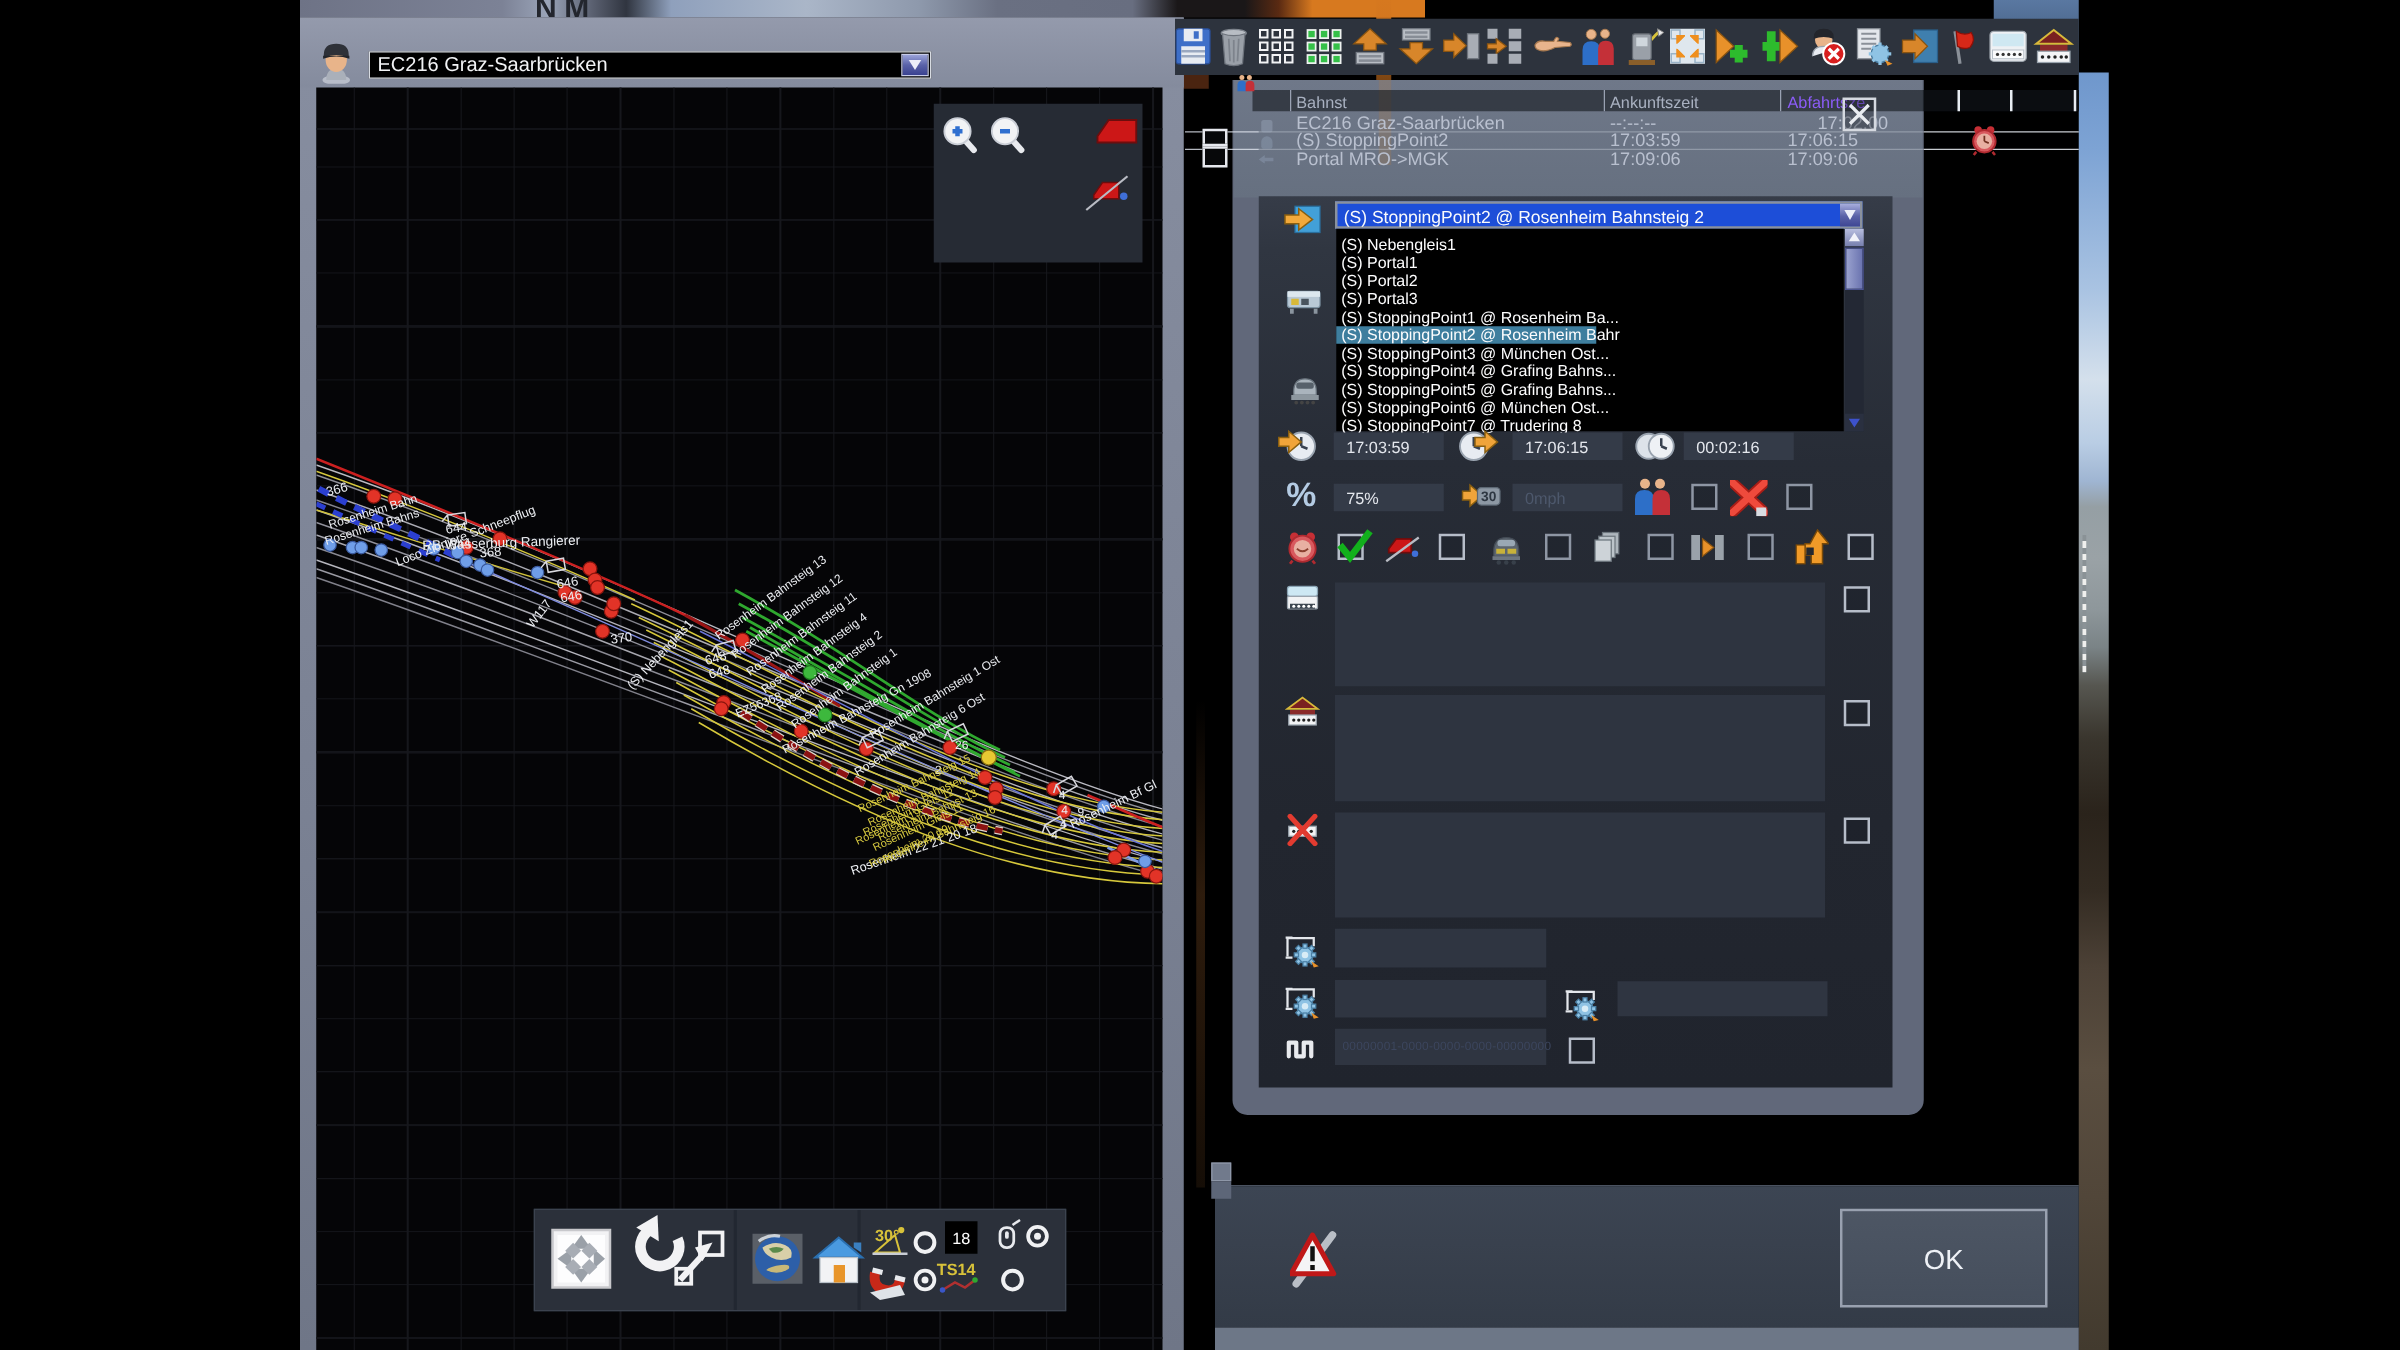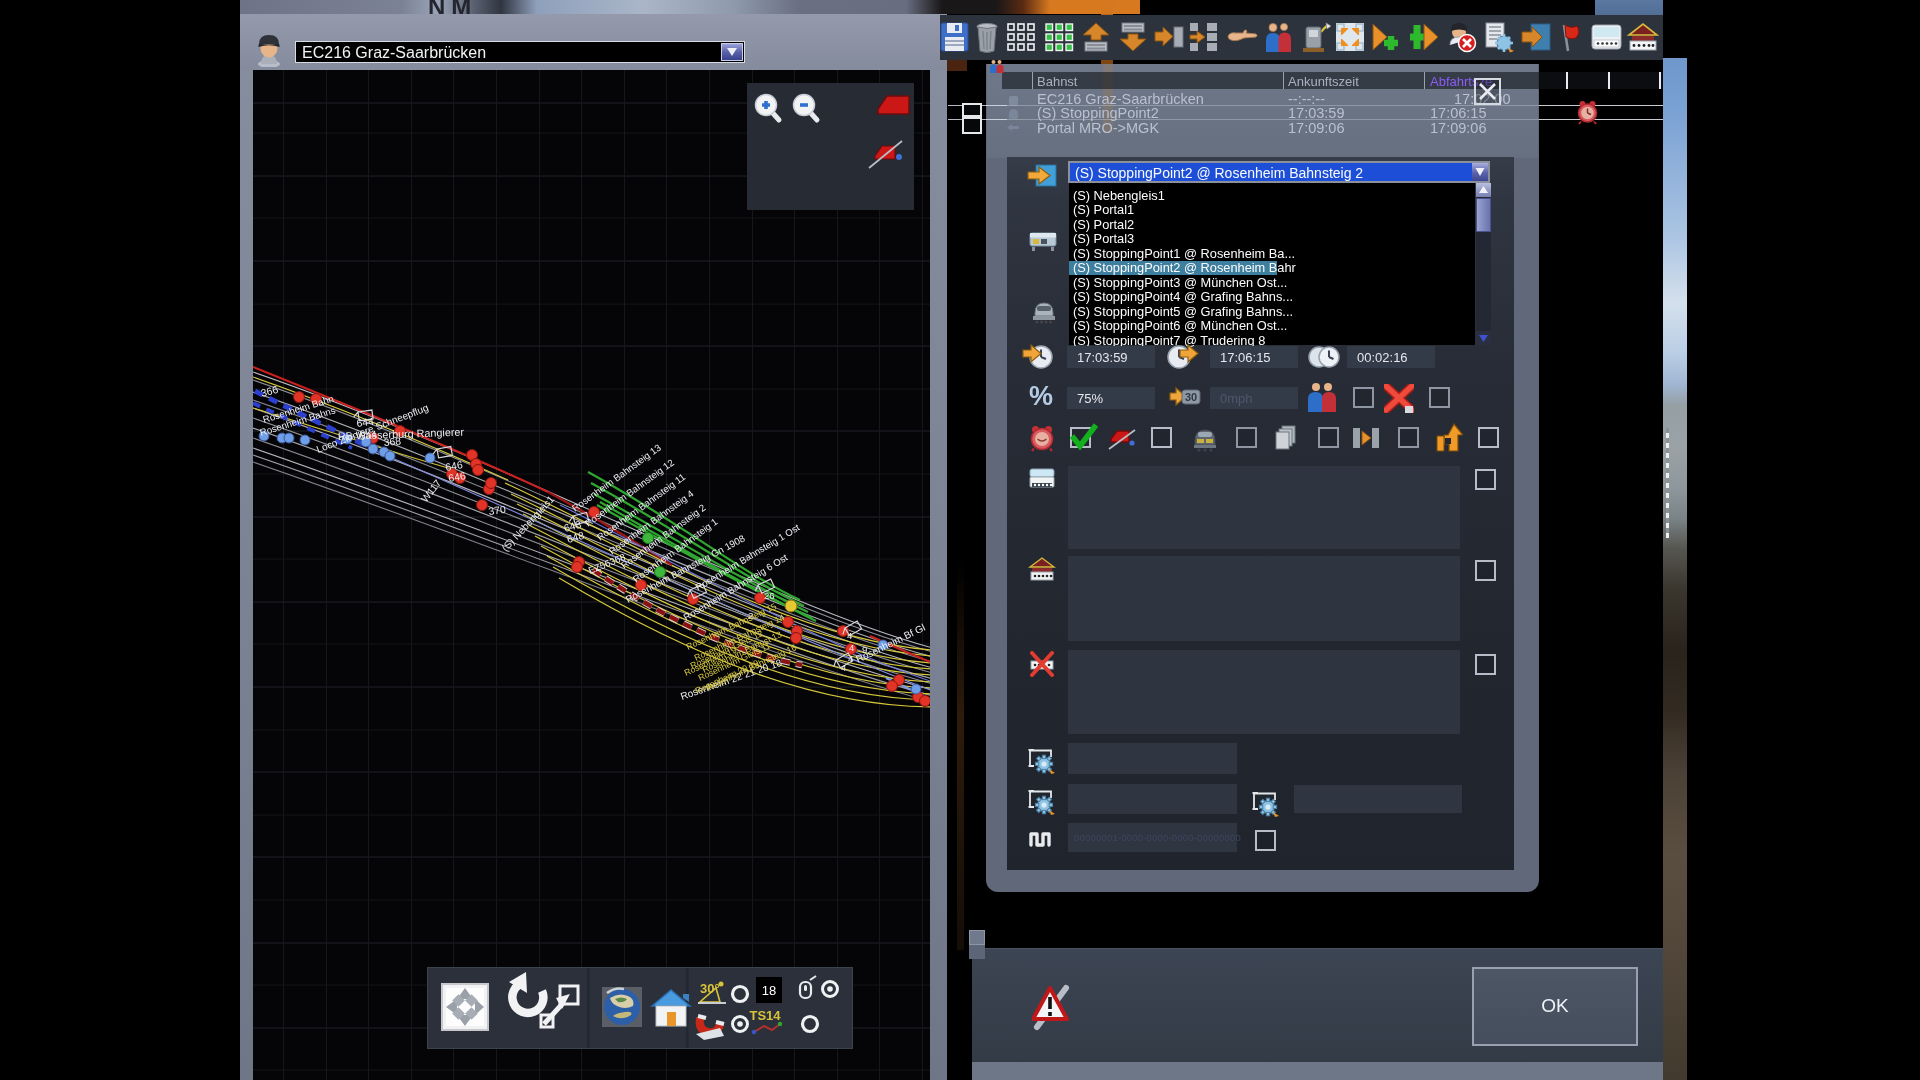--- a/index.html
+++ b/index.html
@@ -829,14 +829,14 @@
 <div class="abs" style="left:1032px;top:981px;width:40px;height:50px;">
 <svg width="40" height="50" viewBox="0 0 40 50">
   <line x1="5" y1="46" x2="34" y2="7" stroke="#b9bec6" stroke-width="6" stroke-linecap="round"></line>
   <path d="M18 7 L35 38 L1 38 Z" fill="#f4f4f6" stroke="#c01818" stroke-width="4" stroke-linejoin="round"></path>
   <rect x="16.2" y="16" width="3.6" height="12" fill="#111"></rect>
   <rect x="16.2" y="31" width="3.6" height="4" fill="#111"></rect>
 </svg>
 </div>
 
 <div class="abs" style="left:1472px;top:967px;width:166px;height:79px;background:linear-gradient(180deg,#4d5664,#454e5c);border:2px solid #99a1b0;">
-  <span class="abs" style="left:0;right:0;top:26px;text-align:center;font-size:19px;color:#eef1f6;">OK</span>
+  <span class="abs" style="left:0;right:0;top:26px;text-align:center;font-size:22px;color:#eef1f6;">OK</span>
 </div>
 
 </body></html>

